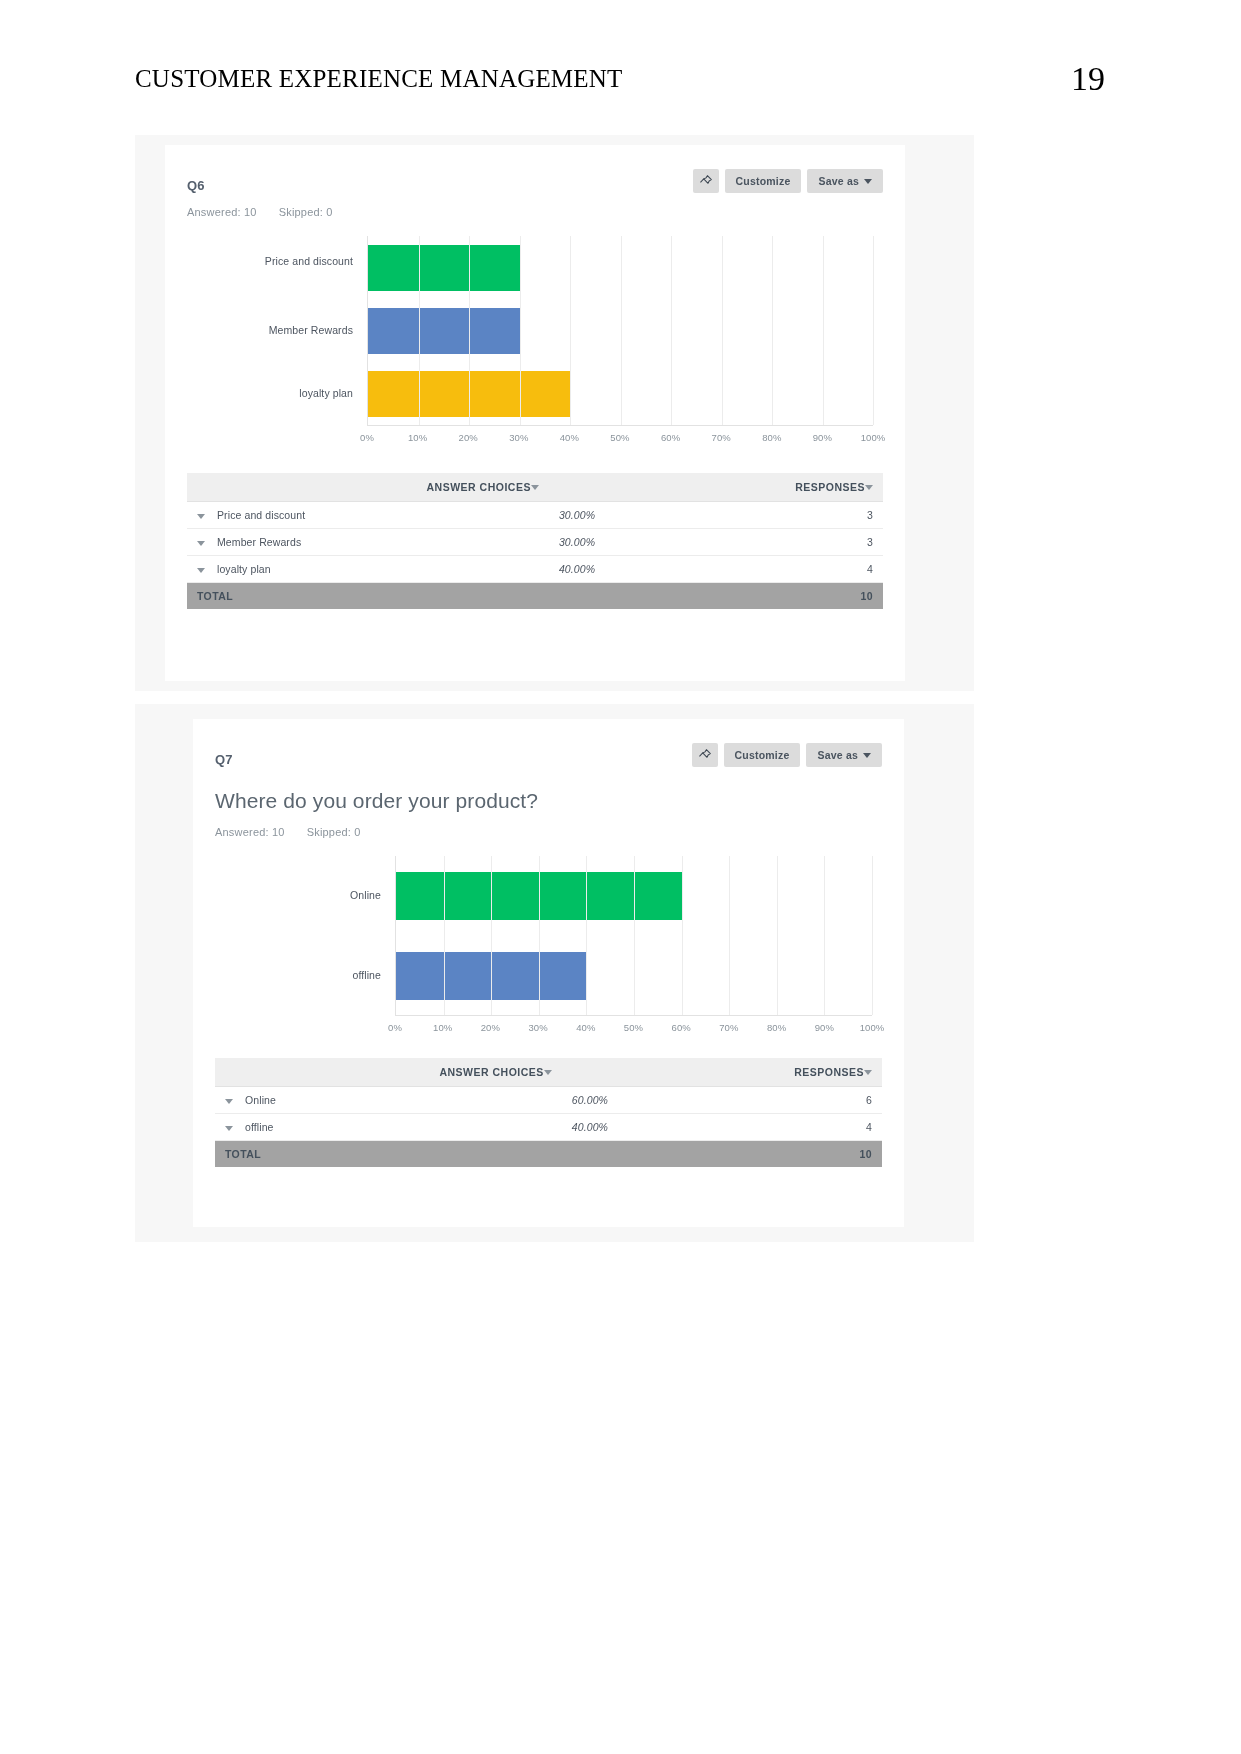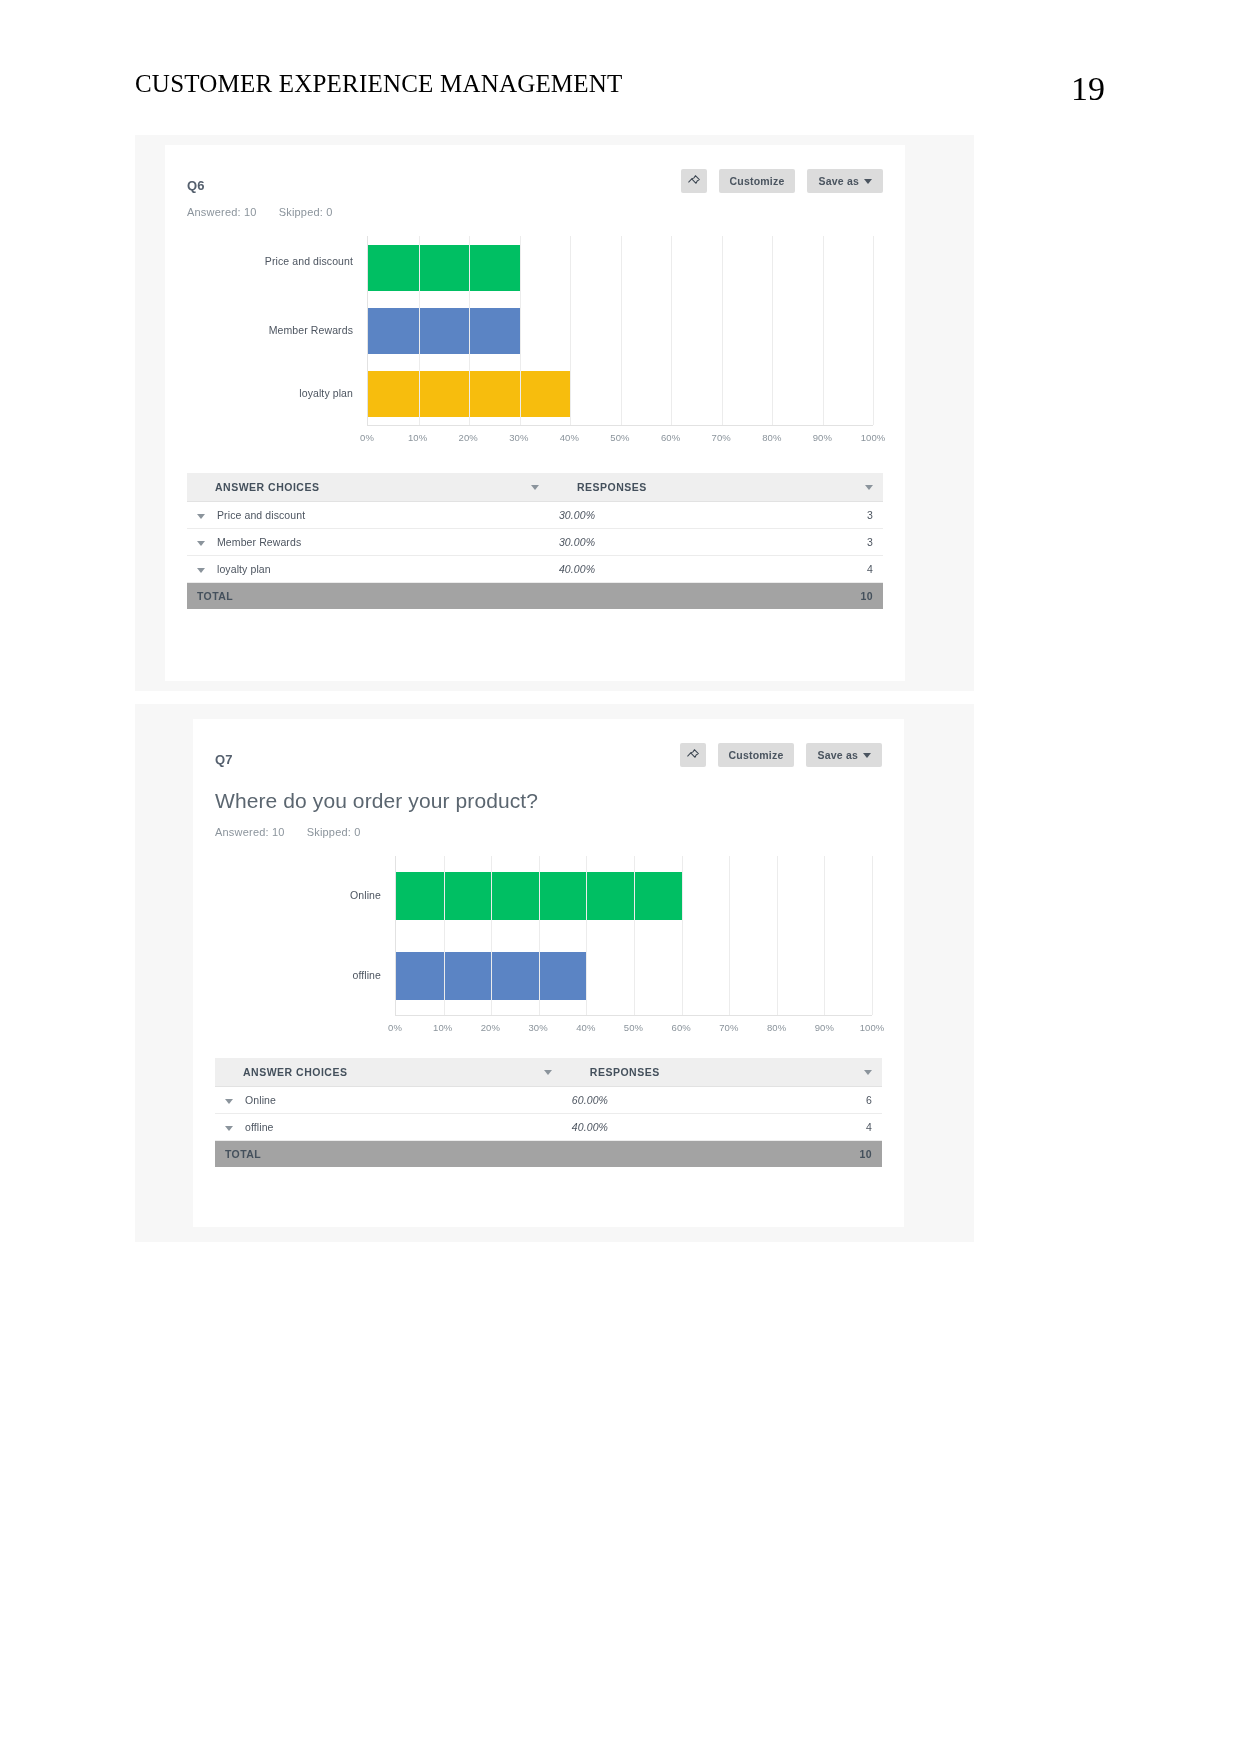--- a/index.html
+++ b/index.html
@@ -16,22 +16,22 @@
   }
 
   
   .page-header {
     position: absolute;
     left: 135px;
     top: 58px;
     width: 970px;
     height: 42px;
     display: flex;
+    align-items: center;
     justify-content: space-between;
-    margin-top: 12px;
   }
   .page-header .doc-title {
     font-family: "Liberation Serif", serif;
     font-size: 25px;
     letter-spacing: 0.2px;
     color: #000000;
     white-space: nowrap;
   }
   .page-header .page-number {
     font-family: "Liberation Serif", serif;
@@ -73,21 +73,21 @@
   .q-label {
     font-size: 13px;
     font-weight: bold;
     color: #55606e;
     letter-spacing: 0.2px;
     padding-top: 4px;
   }
   .card-actions {
     display: flex;
     align-items: center;
-    gap: 12px;
+    gap: 6px;
   }
   .btn {
     background: #dcdcdc;
     border: none;
     border-radius: 2px;
     color: #4a545f;
     font-size: 10.5px;
     font-weight: bold;
     letter-spacing: 0.2px;
     font-family: "Liberation Sans", sans-serif;
@@ -219,26 +219,26 @@
   
   .data-table {
     margin-top: 22px;
     width: 100%;
     border-collapse: collapse;
     font-size: 10.5px;
     color: #4d5560;
   }
   .data-table th {
     background: #efefef;
-    text-align: left;
+    text-align: right;
     font-size: 10.5px;
     font-weight: bold;
     letter-spacing: 0.5px;
     color: #44505c;
-    padding: 8px 28px;
+    padding: 8px 18px;
     border-bottom: 1px solid #e2e2e2;
     position: relative;
   }
   .th-caret {
     position: absolute;
     right: 10px;
     top: 50%;
     margin-top: -2px;
     width: 0;
     height: 0;

